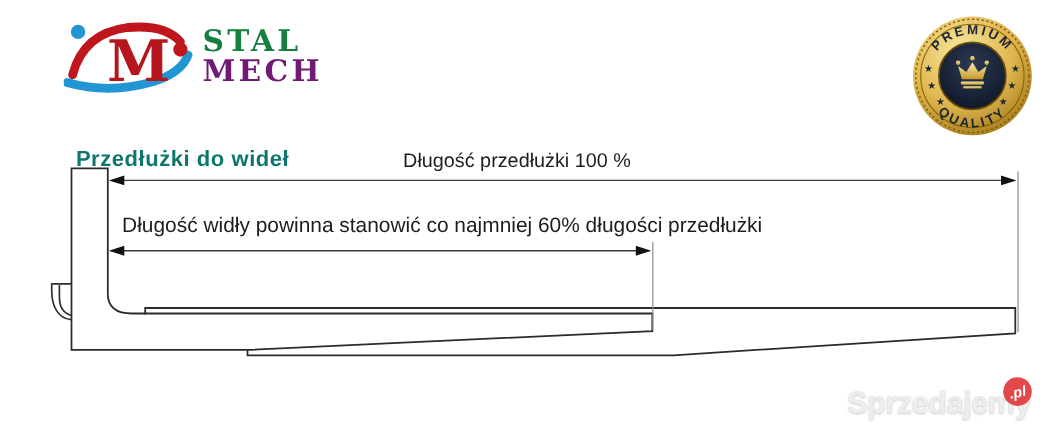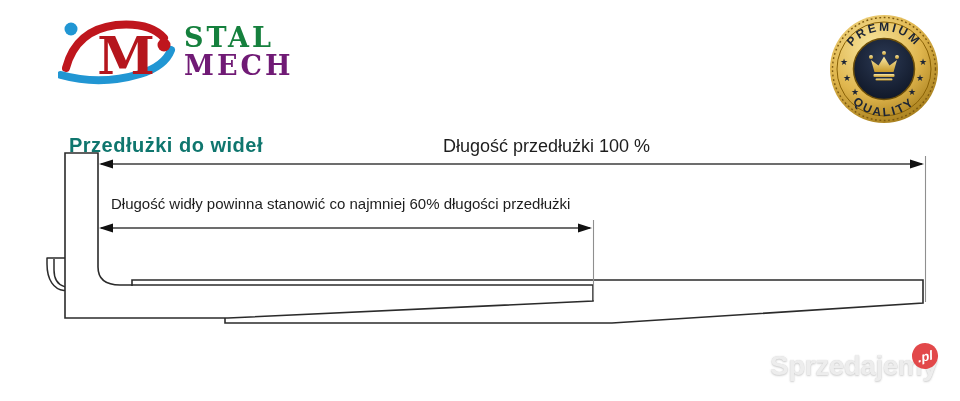--- a/index.html
+++ b/index.html
@@ -12,22 +12,22 @@
   .brand-words{position:absolute;left:184px;top:24px;line-height:28px;
     font-family:"DejaVu Serif",serif;font-weight:bold;font-size:27px;letter-spacing:3px;}
   .brand-top{color:#15803d;}
   .brand-bottom{color:#701a75;}
   .tagline{position:absolute;left:69px;top:86px;font-size:20px;font-weight:bold;
     color:#0f766e;letter-spacing:0.5px;margin-top:48px;}
   
   .badge{position:absolute;left:828px;top:13px;width:112px;height:112px;}
   
   .diagram-svg{position:absolute;left:0;top:0;width:960px;height:401px;}
-  .dim-label{position:absolute;color:#1d1d1d;font-size:15px;white-space:nowrap;}
-  .dim-label-total{left:290px;top:136px;width:360px;text-align:right;font-size:18px;}
+  .dim-label{position:absolute;color:#1d1d1d;font-size:19px;white-space:nowrap;}
+  .dim-label-total{left:290px;top:136px;width:360px;text-align:center;font-size:18px;}
   .dim-label-fork{left:111px;top:195px;}
   
   .watermark{position:absolute;left:770px;top:350px;font-size:28px;font-weight:bold;
     color:#ededed;letter-spacing:-0.5px;
     text-shadow:0 1px 2px rgba(150,150,150,0.45),0 0 1px rgba(200,200,200,0.6);}
   .watermark-tld{position:absolute;left:912px;top:343px;width:26px;height:26px;border-radius:50%;
     background:#e2484a;color:#ffffff;font-size:13px;font-weight:bold;font-style:italic;
     display:flex;align-items:center;justify-content:center;transform:rotate(-12deg);
     text-shadow:none;}
 </style>

